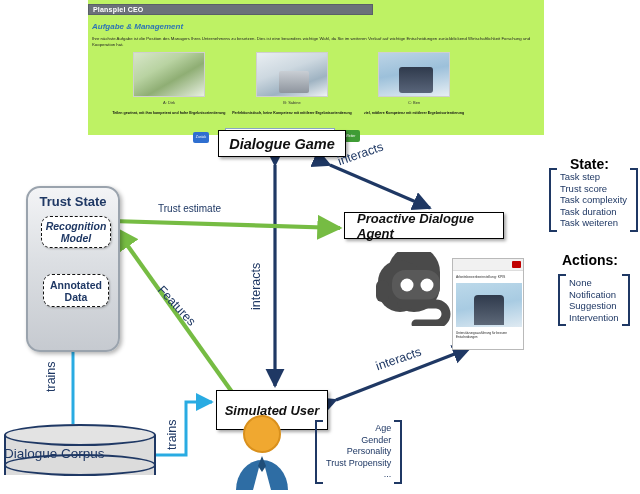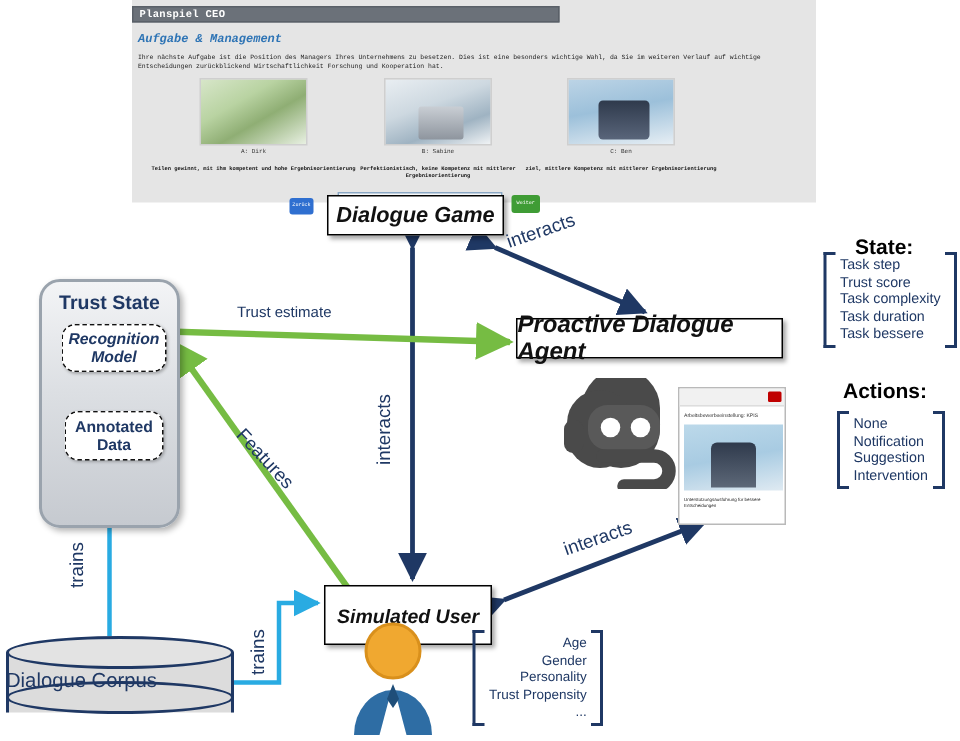--- a/index.html
+++ b/index.html
@@ -7,21 +7,21 @@
   body {
     width:640px; height:494px; position:relative; overflow:hidden;
     background:#ffffff;
     font-family:"Liberation Sans", sans-serif;
     color:#1f3864;
   }
   #stage { position:absolute; inset:0; }
 
   
   .shot { position:absolute; left:88px; top:0px; width:456px; height:135px;
-          background:#e5e5e5;font-family:Liberation Mono, monospace; }
+          background:#bef264; }
   .shot-title { position:absolute; left:0px; top:4px; width:285px; height:11px;
      background:#6b7179; border:1px solid #5a6068; }
   .shot-title span { position:absolute; left:4px; top:0px; font-size:7px;
      color:#ffffff; font-weight:bold; letter-spacing:.2px; line-height:10px; }
   .shot-h2 { position:absolute; left:4px; top:22px; font-size:8px;
      font-weight:bold; font-style:italic; color:#2e74b5; }
   .shot-p { position:absolute; left:4px; top:36px; width:445px; font-size:4.3px;
      line-height:6px; color:#222; }
   .thumb { position:absolute; width:72px; height:45px; border:1px solid #cfcfcf; }
   .thumb-cap { position:absolute; width:80px; text-align:center; font-size:4px; color:#333; }
@@ -51,22 +51,22 @@
   .field-box { position:absolute; left:137px; top:128px; width:110px; height:18px;
      background:#fff; border:1px solid #8aa7c4; }
 
   
   .node {
     position:absolute; background:#ffffff; border:1.6px solid #000000;
     box-shadow:2px 2px 3px rgba(0,0,0,.35);
     display:flex; align-items:center; justify-content:center;
     font-weight:bold; font-style:italic; color:#111111;
   }
-  #node-dialogue-game { left:218px; top:130px; width:118px; height:27px; font-size:14.5px; }
-  #node-agent        { left:344px; top:212px; width:178px; height:27px; font-size:16px; }
+  #node-dialogue-game { left:218px; top:130px; width:128px; height:27px; font-size:14.5px; }
+  #node-agent        { left:344px; top:212px; width:160px; height:27px; font-size:13px;padding-left:12px; }
   #node-sim-user     { left:216px; top:390px; width:112px; height:40px; font-size:13px; }
 
   
   #trust-state {
     position:absolute; left:26px; top:186px; width:94px; height:166px;
     border:2px solid #9aa3ad; border-radius:14px;
     background:linear-gradient(180deg,#f3f4f6 0%,#dcdfe3 45%,#c6cad0 100%);
     box-shadow:2px 2px 4px rgba(0,0,0,.3);
   }
   #trust-state-title { position:absolute; left:0; top:6px; width:100%;
@@ -262,21 +262,21 @@
   <div class="elabel" id="lbl-trains-2">trains</div>
 
   <div class="grp-title" id="state-title">State:</div>
   <div class="bracket-list" id="state-list">
     <div class="bk l"></div>
     <div class="bk-items">
       <div>Task step</div>
       <div>Trust score</div>
       <div>Task complexity</div>
       <div>Task duration</div>
-      <div>Task bessere</div>
+      <div>Task weiteren</div>
     </div>
     <div class="bk r"></div>
   </div>
 
   <div class="grp-title" id="actions-title">Actions:</div>
   <div class="bracket-list" id="actions-list">
     <div class="bk l"></div>
     <div class="bk-items">
       <div>None</div>
       <div>Notification</div>

